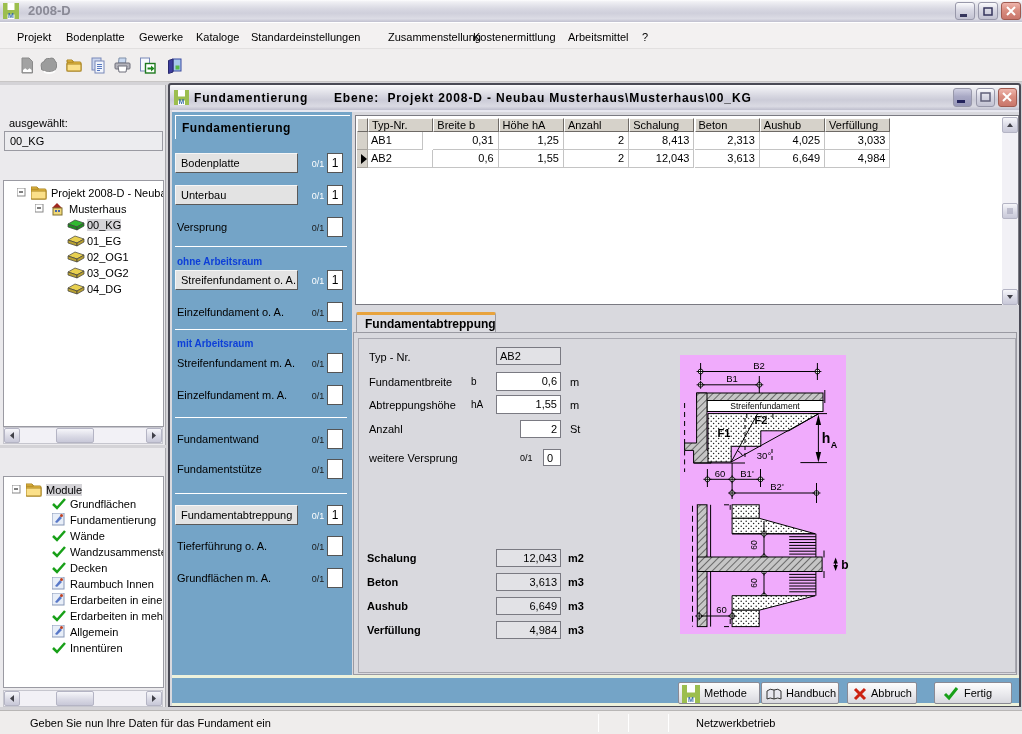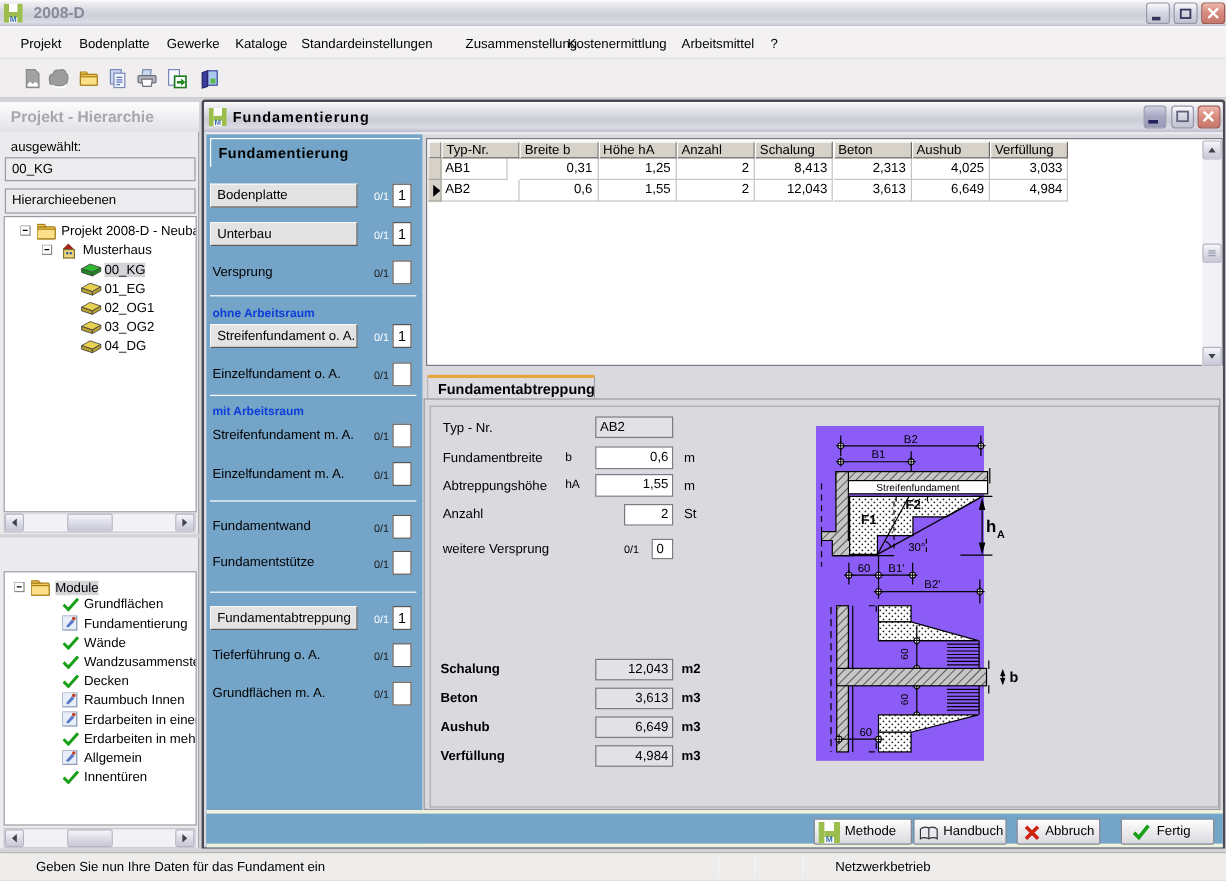--- a/index.html
+++ b/index.html
@@ -158,24 +158,22 @@
   <svg class="tico" style="left:166px">
       <rect x="7" y="2" width="8" height="12" fill="#a8c8ec" stroke="#3848a0"></rect>
       <path d="M7 2 L2.5 3.5 V16.5 L7 15z" fill="#3c3c9e" stroke="#28286e"></path>
       <rect x="9.5" y="8.5" width="4" height="4" fill="#58b848"></rect>
     </svg>
 </div>
 
 <div id="mdi">
 
   <div class="lpanel" id="lp1">
-    <div class="phead">Projekt - Hierarchie</div>
     <div class="flbl" style="left:9px;top:32px">ausgewählt:</div>
     <div class="inbox" style="left:4px;top:46px;width:159px;height:20px">00_KG</div>
-    <div class="inbox" style="left:4px;top:72px;width:159px;height:21px">Hierarchieebenen</div>
     <div class="tree" style="left:3px;top:95px;width:161px;height:247px" id="tree1">
         <div class="ti" style="left:13px;top:4px">
           <svg class="abs" style="left:0;top:3px" width="9" height="9">
             <rect x="0" y="0" width="8" height="8" fill="#fff" stroke="#888"></rect>
             <path d="M2 4 h4" stroke="#000"></path>
           </svg>
         </div>
         <div class="ti" style="left:27px;top:4px">
           <svg class="abs" style="left:0;top:1px" width="16" height="14">
             <rect x="0" y="3" width="15" height="10" rx="1" fill="#f4c84e" stroke="#a8821e"></rect>
@@ -350,20 +348,21 @@
   <div id="child">
     <div id="ctitle">
       <svg class="abs" style="left:4px;top:5px" width="15" height="15">
           <rect width="15" height="15" fill="#fff"></rect>
           <rect x="0" y="0" width="4" height="15" fill="#9cbe4e"></rect>
           <rect x="11" y="0" width="4" height="15" fill="#9cbe4e"></rect>
           <rect x="4" y="6.5" width="7" height="4" fill="#9cbe4e"></rect>
           <text x="7.5" y="14" font-size="6.5" font-weight="bold" fill="#3a6ea8" text-anchor="middle">M</text>
         </svg>
       <span class="ct1">Fundamentierung</span>
+      <span class="ct1" style="left:164px">Ebene:&nbsp; Projekt 2008-D - Neubau Musterhaus\Musterhaus\00_KG</span>
       <div class="cwbtn" style="left:783px;background:linear-gradient(to bottom,#d0d0e2,#a8a8c4 45%,#9898b8)"><svg width="17" height="17">
             <rect x="3" y="11" width="8" height="3" fill="#23235c"></rect>
           </svg></div>
       <div class="cwbtn" style="left:806px"><svg width="17" height="17">
             <rect x="4" y="4" width="9" height="8" fill="none" stroke="#60607a" stroke-width="1.5"></rect>
           </svg></div>
       <div class="cwbtn" style="left:828px;background:linear-gradient(to bottom,#eeb5ac,#d98d80 45%,#c9766b);border-color:#a05a50"><svg width="17" height="17">
             <path d="M4 4 L12 12 M12 4 L4 12" stroke="#fff" stroke-width="2"></path>
           </svg></div>
     </div>
@@ -481,21 +480,21 @@
           <div class="flbl fbold" style="left:214px;top:219px">m2</div>
           <div class="flbl fbold" style="left:13px;top:243px">Beton</div>
           <div class="fin fing num" style="left:142px;top:240px;width:65px;height:18px">3,613</div>
           <div class="flbl fbold" style="left:214px;top:243px">m3</div>
           <div class="flbl fbold" style="left:13px;top:267px">Aushub</div>
           <div class="fin fing num" style="left:142px;top:264px;width:65px;height:18px">6,649</div>
           <div class="flbl fbold" style="left:214px;top:267px">m3</div>
           <div class="flbl fbold" style="left:13px;top:291px">Verfüllung</div>
           <div class="fin fing num" style="left:142px;top:288px;width:65px;height:18px">4,984</div>
           <div class="flbl fbold" style="left:214px;top:291px">m3</div>
-          <div class="abs" id="drawing" style="left:326px;top:22px;width:140px;height:279px;background:#8b5cf6"><svg width="177" height="279" viewBox="0 0 177 279">
+          <div class="abs" id="drawing" style="left:326px;top:22px;width:166px;height:279px;background:#f0abfc"><svg width="177" height="279" viewBox="0 0 177 279">
                 <text x="79" y="14" font-size="9.5" font-family="Liberation Sans" text-anchor="middle">B2</text>
                 <line x1="20.6" y1="16.5" x2="137.4" y2="16.5" stroke="#000" stroke-width="1"></line>
                 <line x1="20.6" y1="8" x2="20.6" y2="25" stroke="#000" stroke-width="1"></line>
                 <line x1="137.4" y1="8" x2="137.4" y2="25" stroke="#000" stroke-width="1"></line>
                 <use href="#mk" x="20.6" y="16.5"></use>
                 <use href="#mk" x="137.4" y="16.5"></use>
                 <text x="52" y="27" font-size="9.5" font-family="Liberation Sans" text-anchor="middle">B1</text>
                 <line x1="20.6" y1="29.8" x2="79.3" y2="29.8" stroke="#000" stroke-width="1"></line>
                 <line x1="79.3" y1="21" x2="79.3" y2="38" stroke="#000" stroke-width="1"></line>
                 <use href="#mk" x="20.6" y="29.8"></use>

